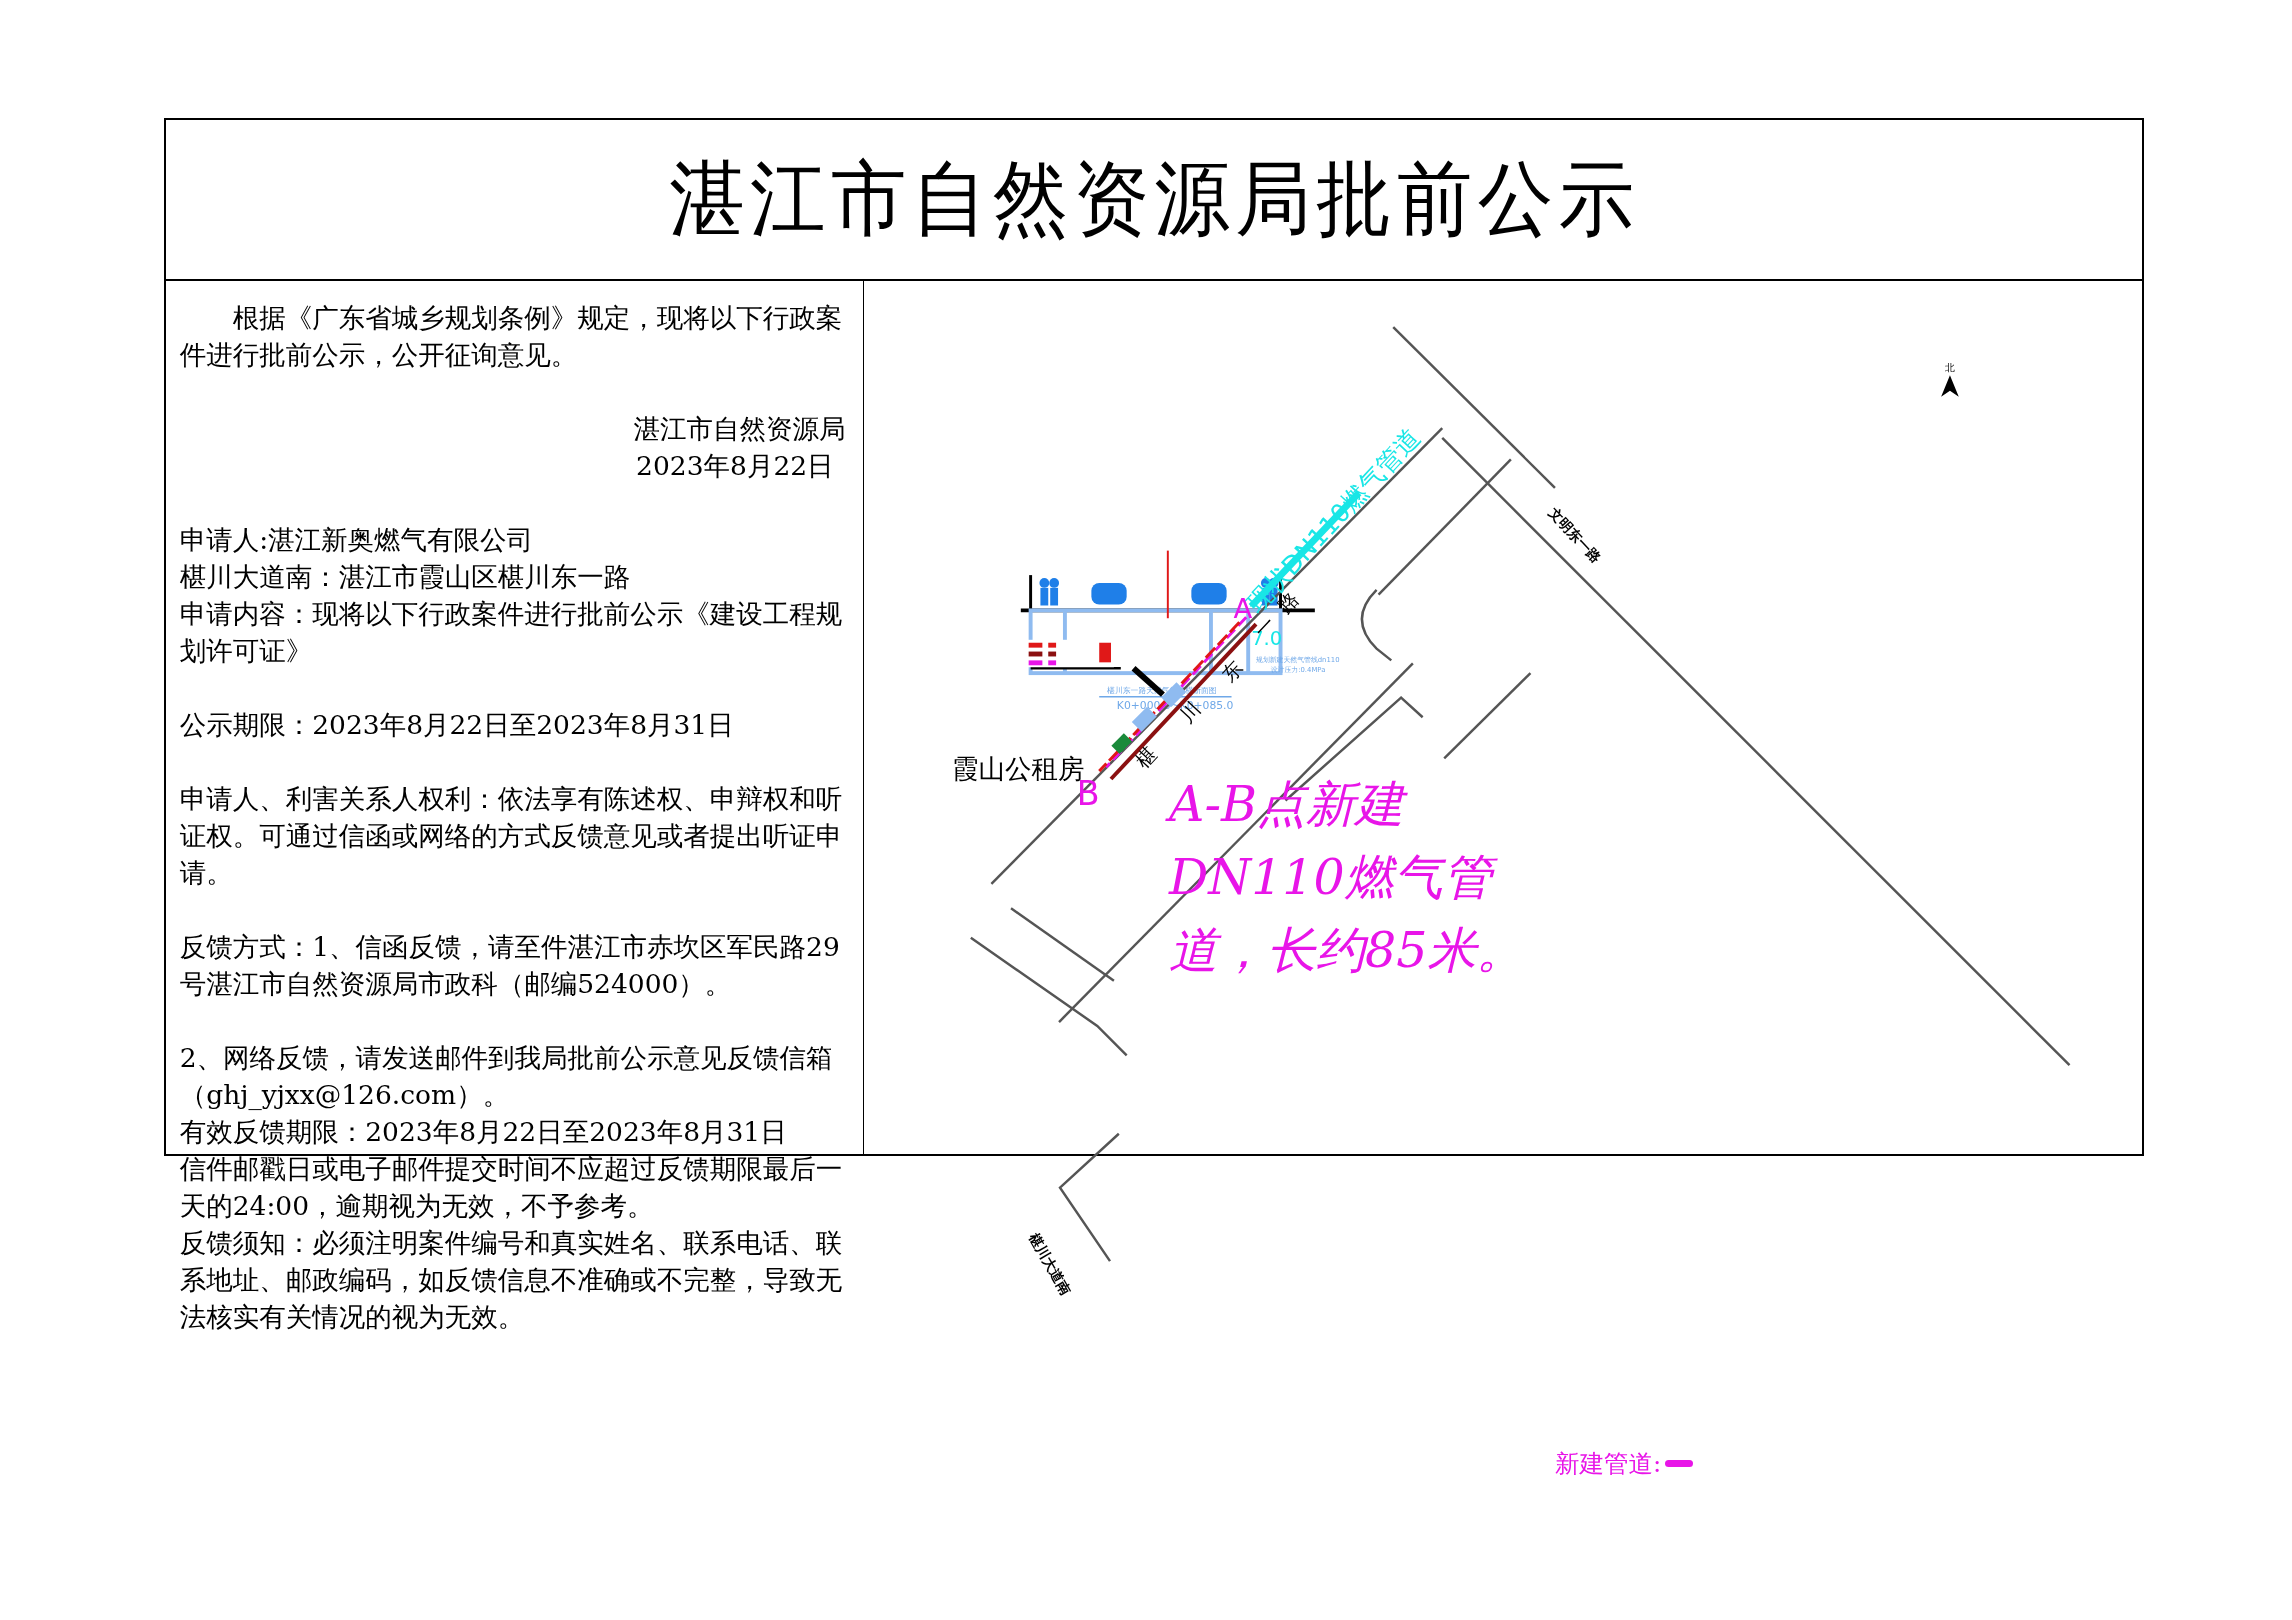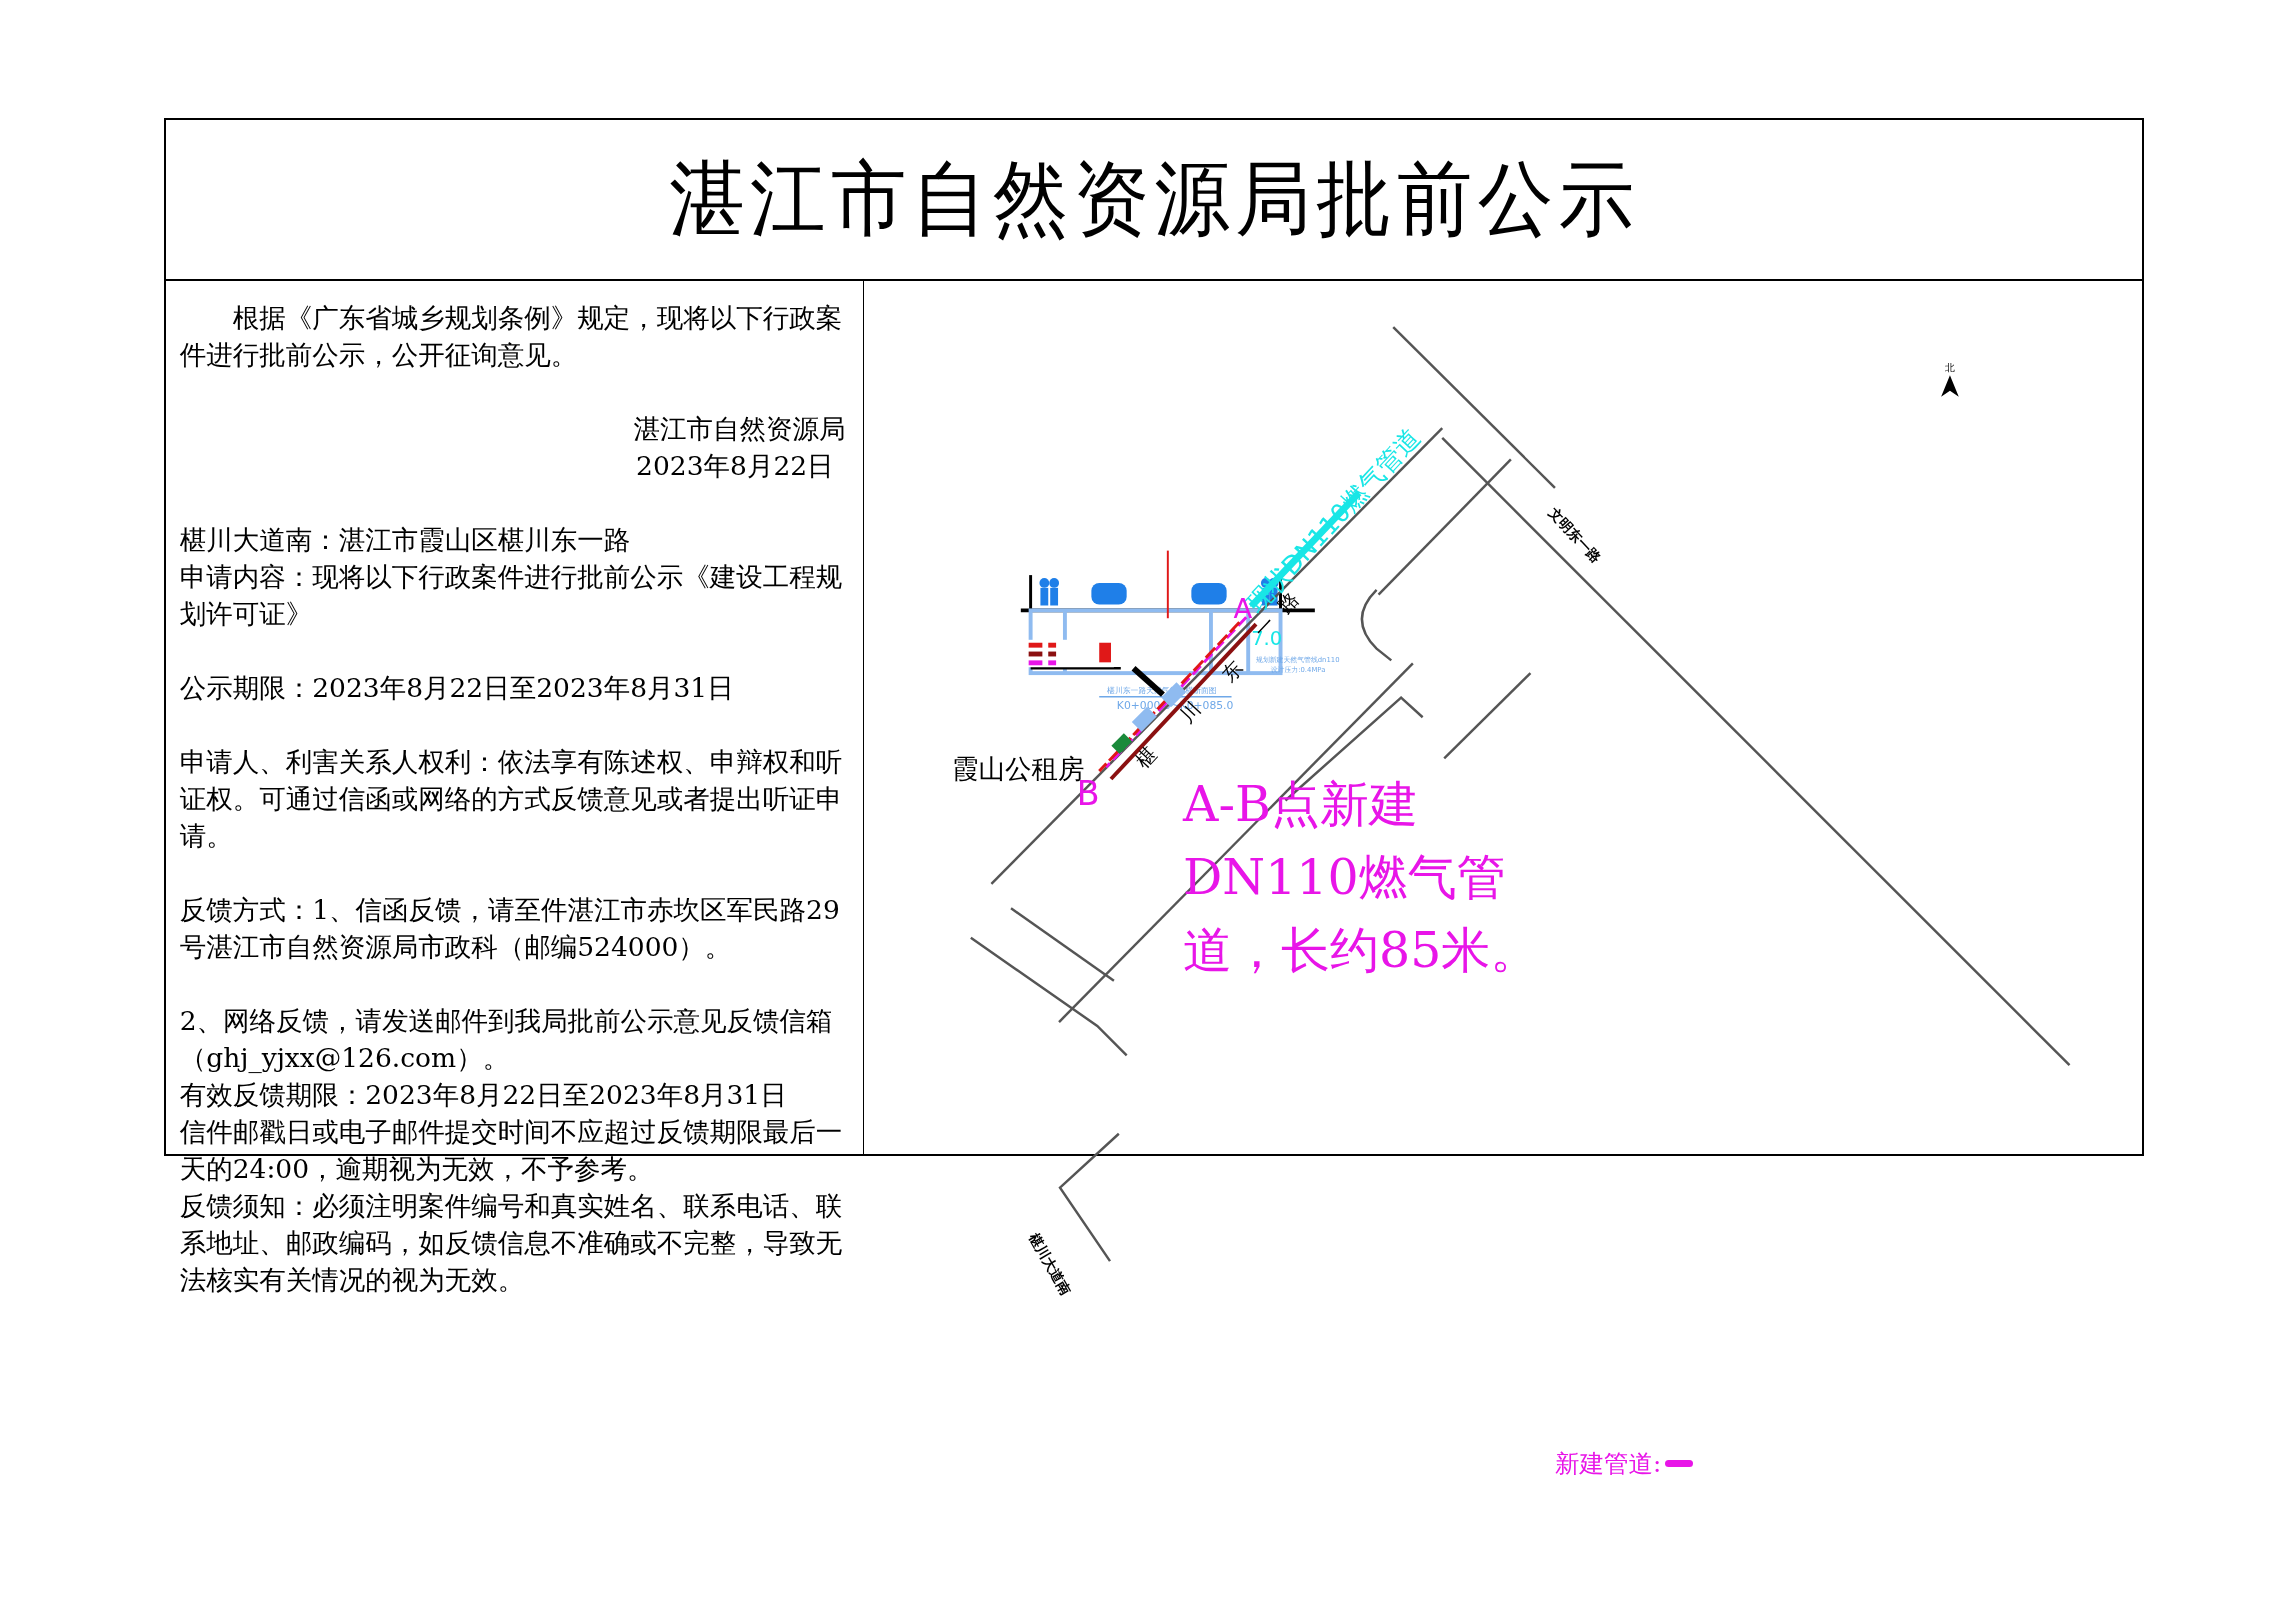--- a/index.html
+++ b/index.html
@@ -35,20 +35,21 @@
   <div class="title-band">
     <div class="title">湛江市自然资源局批前公示</div>
   </div>
 
   <div class="left-col">
     <p class="p indent">根据《广东省城乡规划条例》规定，现将以下行政案件进行批前公示，公开征询意见。</p>
     <div class="gap"></div>
     <p class="p sign">湛江市自然资源局</p>
     <p class="p sign-date">2023年8月22日</p>
     <div class="gap"></div>
+    <p class="p">申请人:湛江新奥燃气有限公司</p>
     <p class="p">椹川大道南：湛江市霞山区椹川东一路</p>
     <p class="p">申请内容：现将以下行政案件进行批前公示《建设工程规划许可证》</p>
     <div class="gap"></div>
     <p class="p">公示期限：2023年8月22日至2023年8月31日</p>
     <div class="gap"></div>
     <p class="p">申请人、利害关系人权利：依法享有陈述权、申辩权和听证权。可通过信函或网络的方式反馈意见或者提出听证申请。</p>
     <div class="gap"></div>
     <p class="p">反馈方式：1、信函反馈，请至件湛江市赤坎区军民路29号湛江市自然资源局市政科（邮编524000）。</p>
     <div class="gap"></div>
     <p class="p">2、网络反馈，请发送邮件到我局批前公示意见反馈信箱（ghj_yjxx@126.com）。</p>
@@ -139,21 +140,21 @@
         <text x="374" y="410" transform="rotate(-47 374 410)">东</text>
         <text x="407" y="365" transform="rotate(-47 407 365)">一</text>
         <text x="431" y="340" transform="rotate(-47 431 340)">路</text>
       </g>
       <text x="0" y="0" font-size="14" font-weight="bold" fill="#000" transform="translate(698,237) rotate(47)">文明东一路</text>
       <text x="0" y="0" font-size="14" font-weight="bold" fill="#000" transform="translate(168,975) rotate(60)">椹川大道南</text>
     </svg>
 
     <div class="place" style="left:88px;top:470px;">霞山公租房</div>
 
-    <div class="note" style="left:319px;top:487px;">
+    <div class="note" style="left:305px;top:487px;font-style:italic;">
       <div>A-B点新建</div>
       <div>DN110燃气管</div>
       <div>道，长约85米。</div>
     </div>
 
     <div class="legend" style="left:691px;top:1166px;justify-content:space-between;">
       <span>新建管道:</span>
       <span class="legend-swatch"></span>
     </div>
   </div>

